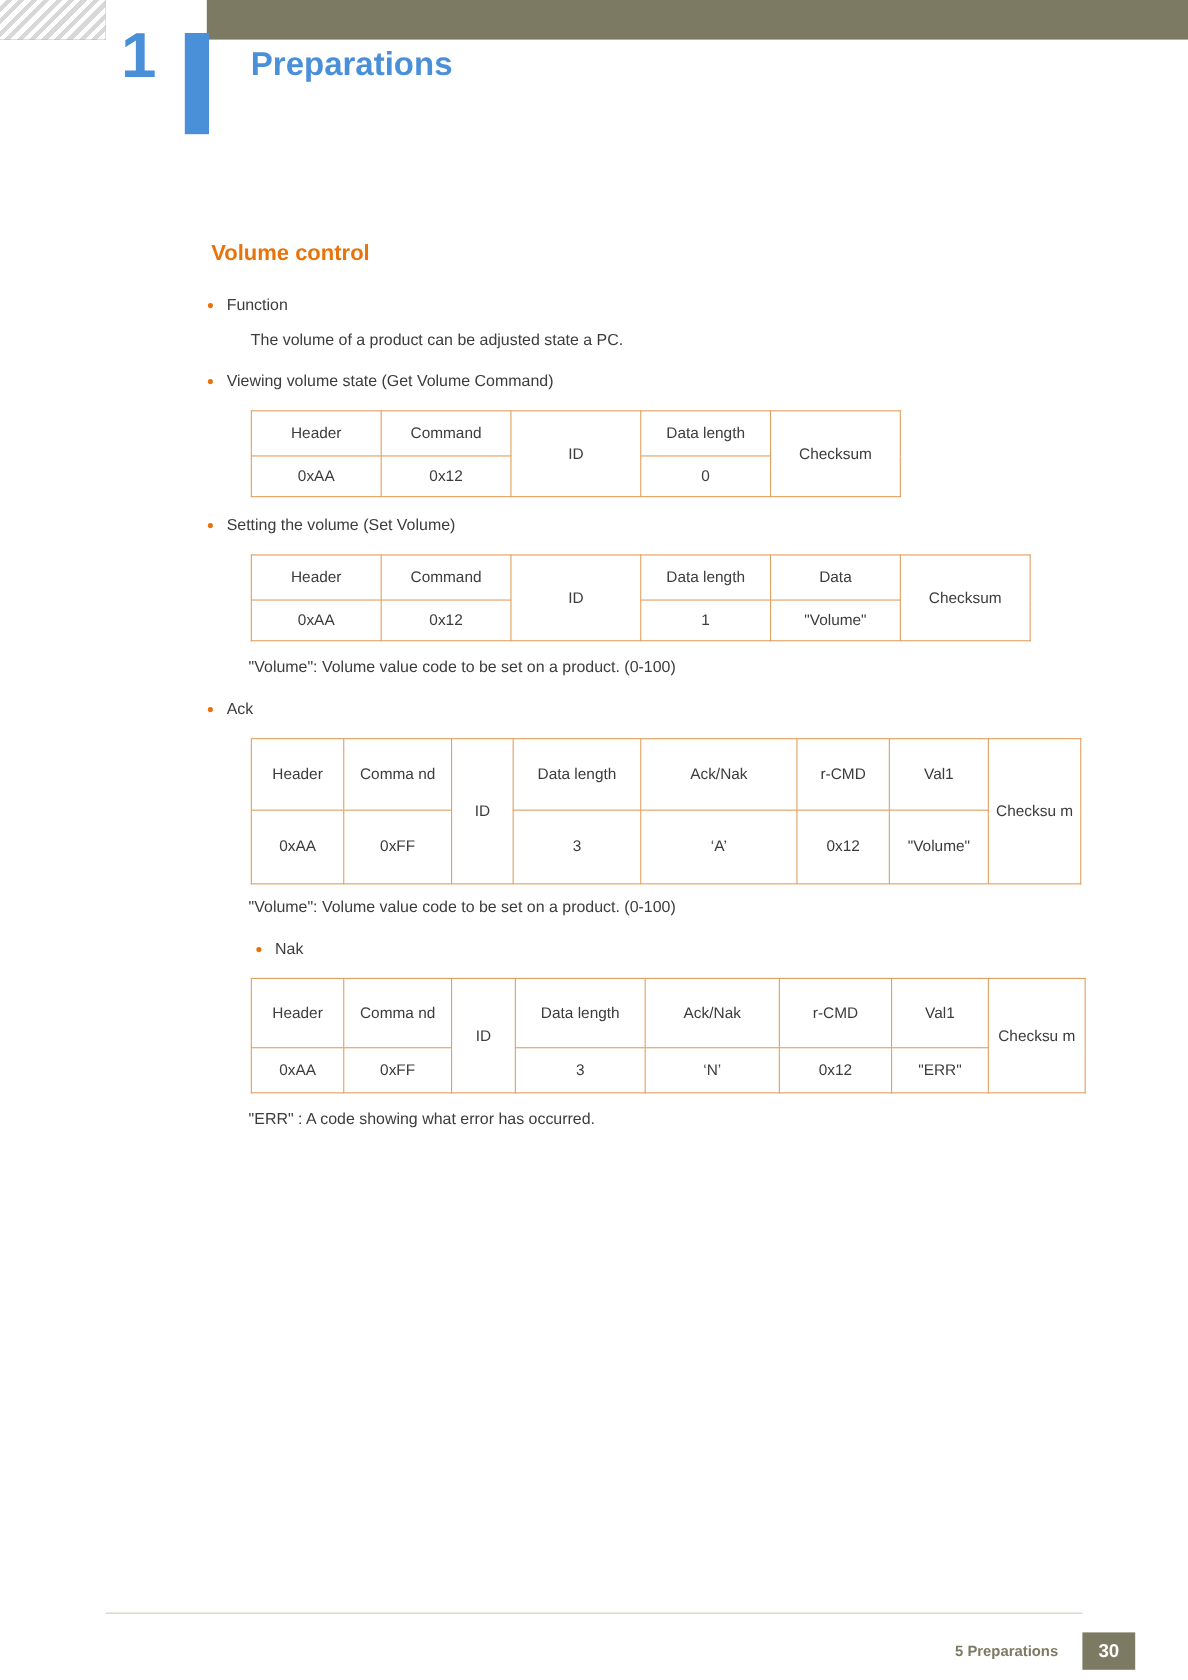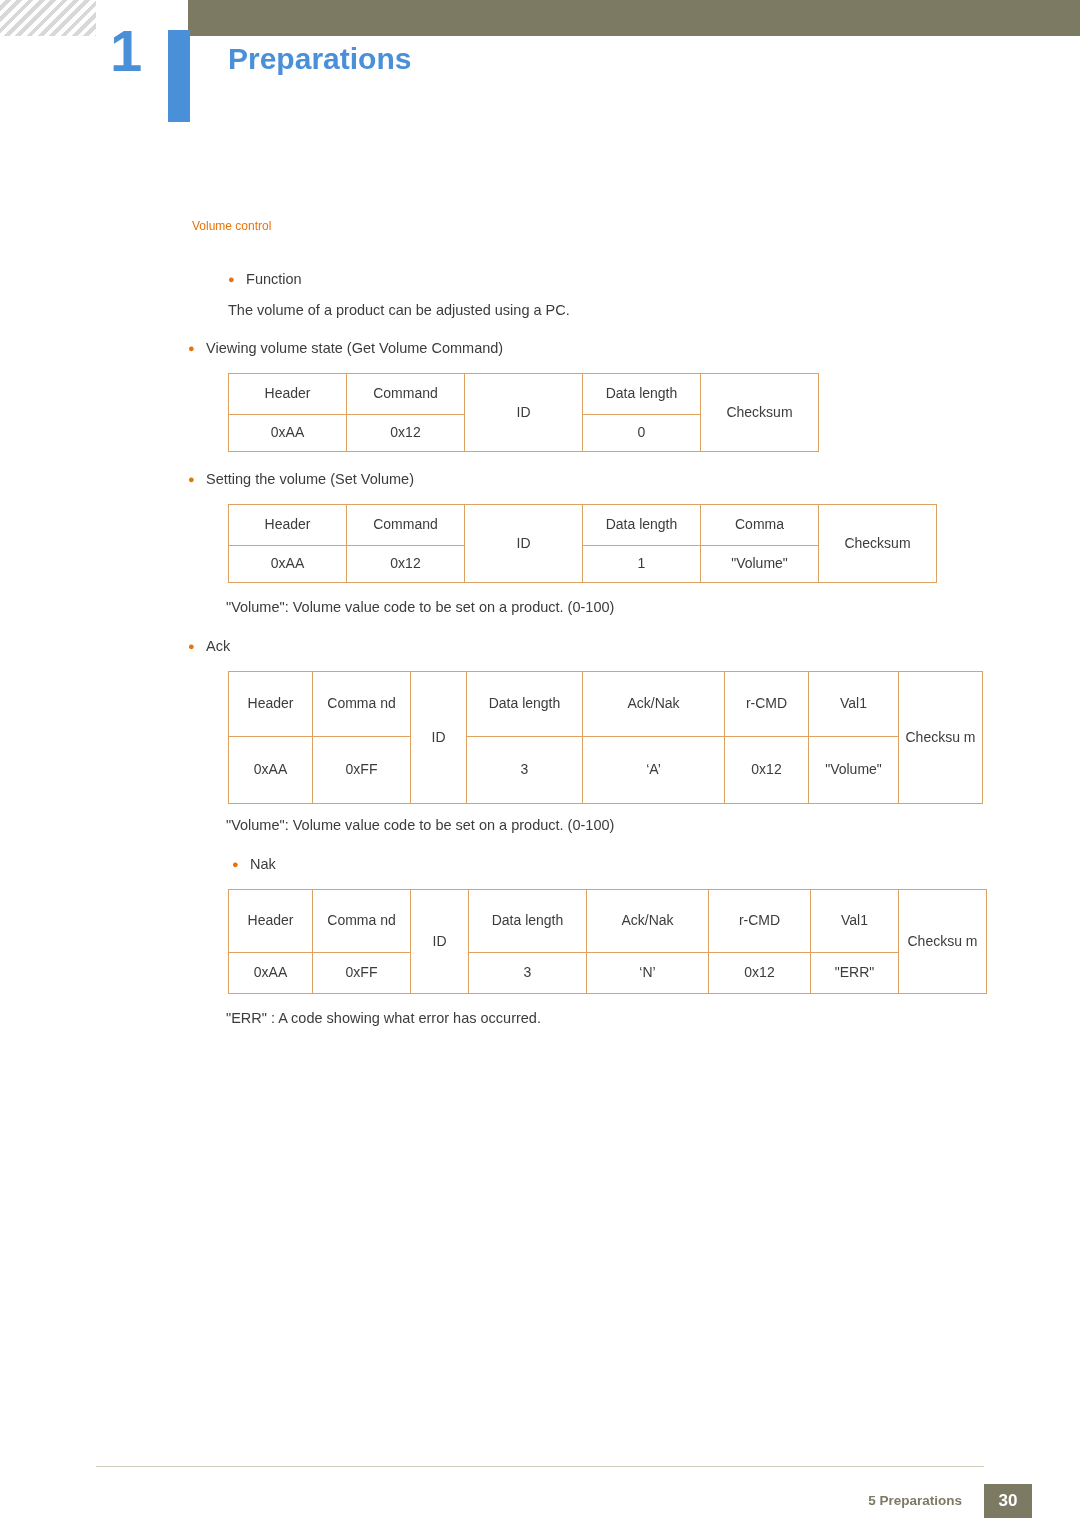--- a/index.html
+++ b/index.html
@@ -72,22 +72,22 @@
   .content {
     position: absolute;
     top: 205px;
     left: 0;
     width: 1080px;
   }
   .section-title {
     position: absolute;
     top: 14px;
     left: 192px;
-    font-size: 12px;
-    font-weight: normal;
+    font-size: 20px;
+    font-weight: bold;
     color: #e8730a;
   }
 
   .bullet-row {
     position: absolute;
     left: 188px;
     font-size: 14.5px;
     color: #3c3c3c;
   }
   .bullet-dot {
@@ -166,25 +166,25 @@
 </div>
 <div class="chapter-tab"></div>
 <div class="chapter-num">1</div>
 <div class="chapter-bar"></div>
 <div class="chapter-title">Preparations</div>
 
 <div class="content">
 
   <div class="section-title">Volume control</div>
 
-  <div class="bullet-row" style="top:65px;margin-left:40px;">
+  <div class="bullet-row" style="top:65px;">
     <span class="bullet-dot">●</span>
     <span class="bullet-label">Function</span>
   </div>
-  <div class="plain-row" style="top:97px; left:228px;">The volume of a product can be adjusted using a PC.</div>
+  <div class="plain-row" style="top:97px; left:228px;">The volume of a product can be adjusted state a PC.</div>
 
   <div class="bullet-row" style="top:134px;">
     <span class="bullet-dot">●</span>
     <span class="bullet-label">Viewing volume state (Get Volume Command)</span>
   </div>
 
   <table class="proto" style="top:168px; left:228px; width:590px;">
     <colgroup>
       <col style="width:118px">
         <col style="width:118px">
@@ -221,21 +221,21 @@
         <col style="width:118px">
         <col style="width:118px">
         <col style="width:118px">
     </colgroup>
     <tbody>
         <tr class="h-row">
       <td>Header</td>
       <td>Command</td>
       <td rowspan="2">ID</td>
       <td>Data length</td>
-      <td>Comma</td>
+      <td>Data</td>
       <td rowspan="2">Checksum</td>
     </tr>
     <tr class="v-row">
       <td>0xAA</td>
       <td>0x12</td>
       <td>1</td>
       <td>"Volume"</td>
     </tr>
   </tbody>
     </table>

